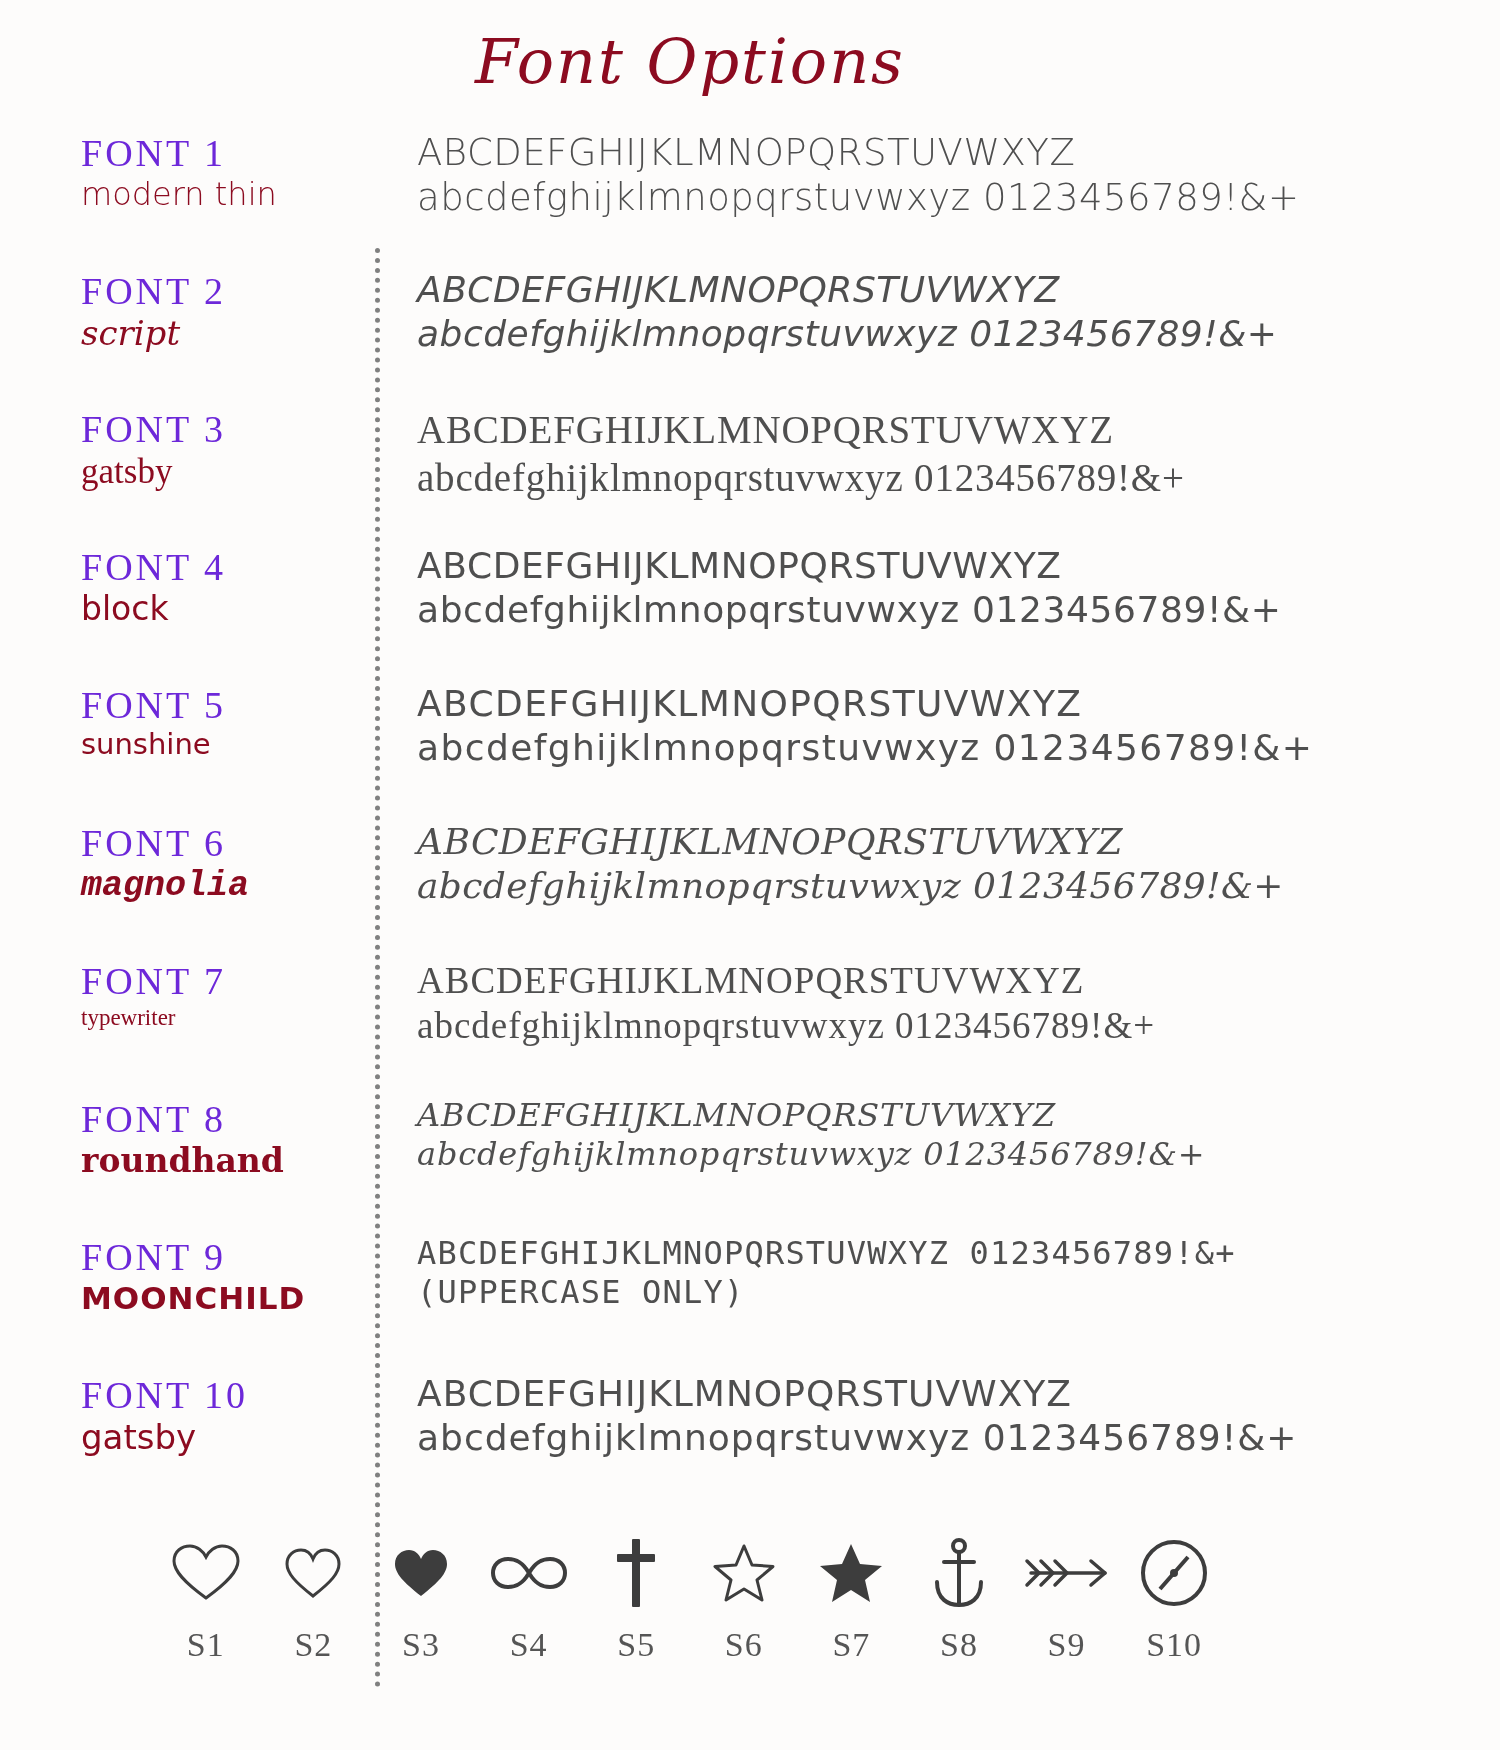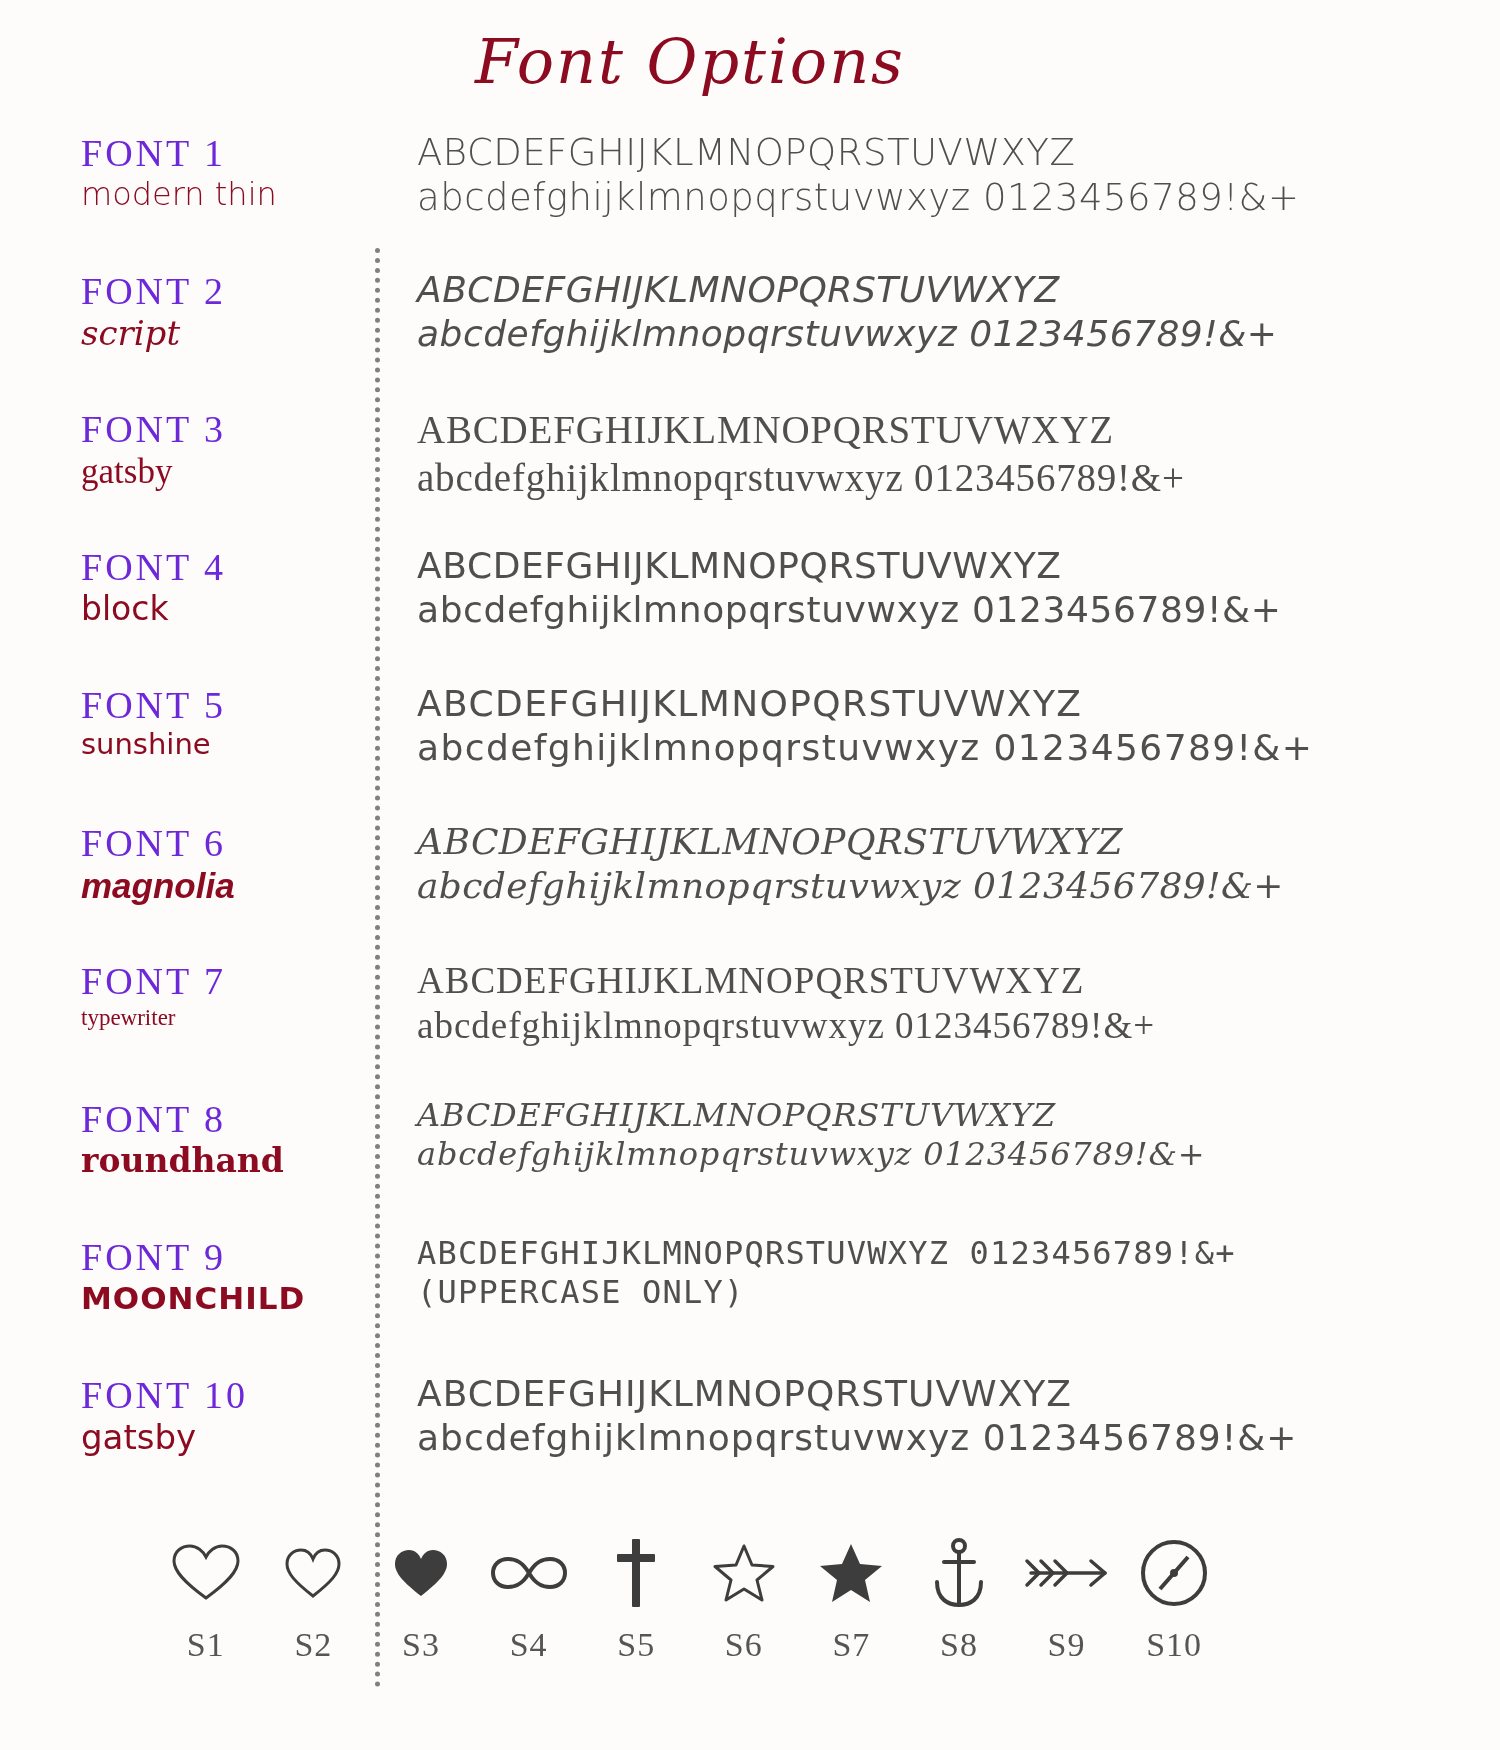--- a/index.html
+++ b/index.html
@@ -96,21 +96,21 @@
 
   .f3 .font-name { font-family: "Liberation Serif", serif; font-size: 35px; }
   .f3 .sample-line { font-family: "Liberation Serif", serif; font-size: 39px; letter-spacing: 0.8px; }
 
   .f4 .font-name { font-family: "DejaVu Sans", sans-serif; font-size: 33px; }
   .f4 .sample-line { font-family: "DejaVu Sans", sans-serif; font-size: 36px; letter-spacing: 0.6px; }
 
   .f5 .font-name { font-family: "DejaVu Sans", sans-serif; font-size: 29px; }
   .f5 .sample-line { font-family: "DejaVu Sans", sans-serif; font-size: 36px; letter-spacing: 1.4px; }
 
-  .f6 .font-name { font-family: Liberation Sans, sans-serif; font-style: italic; font-weight: bold; font-size: 35px; }
+  .f6 .font-name { font-family: Liberation Mono, monospace; font-style: italic; font-weight: bold; font-size: 35px; }
   .f6 .sample-line { font-family: "DejaVu Serif", serif; font-style: italic; font-size: 36px; letter-spacing: 0.4px; }
 
   .f7 .font-name { font-family: "Liberation Serif", serif; font-size: 23px; }
   .f7 .sample-line { font-family: "Liberation Serif", serif; font-size: 37px; letter-spacing: 1px; }
 
   .f8 .font-name { font-family: "DejaVu Serif", serif; font-weight: bold; font-size: 33px; }
   .f8 .sample-line { font-family: "DejaVu Serif", serif; font-style: italic; font-size: 32px; letter-spacing: 0.8px; }
 
   .f9 .font-name { font-family: "DejaVu Sans", sans-serif; font-size: 31px; font-weight: bold; letter-spacing: 1px; }
   .f9 .sample-line { font-family: "DejaVu Sans Mono", monospace; font-size: 32px; letter-spacing: 1.2px; }

